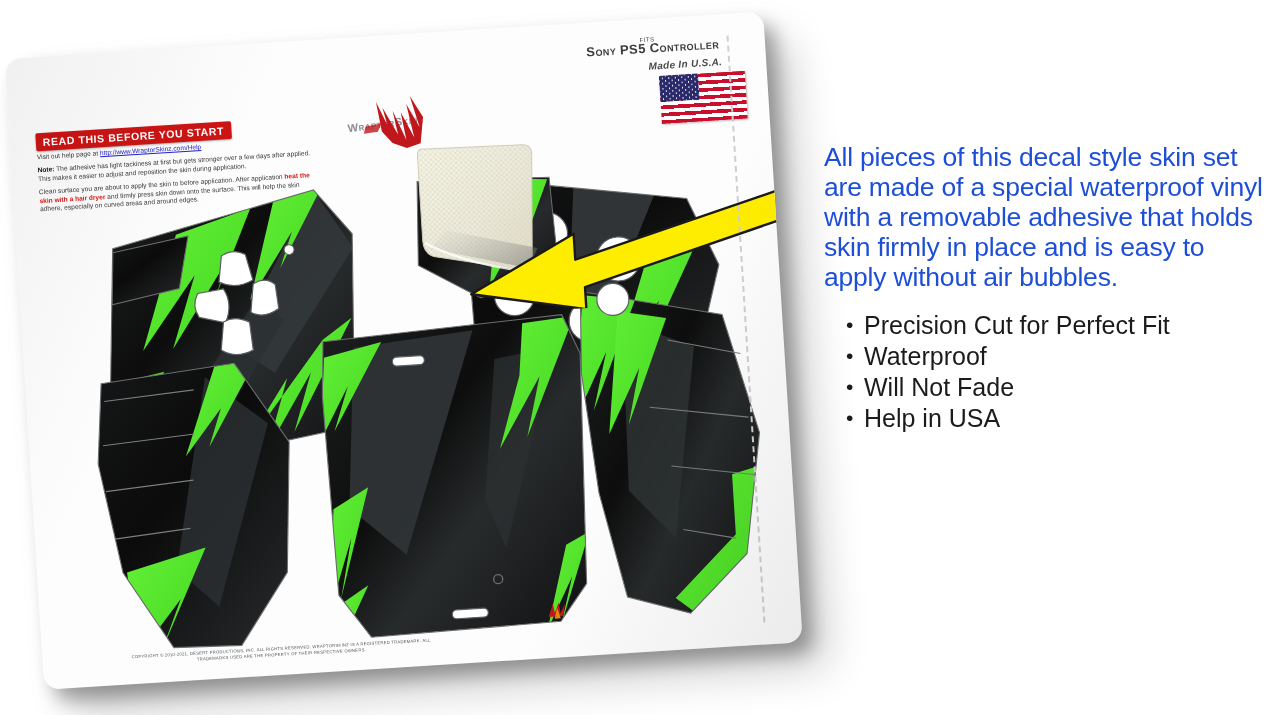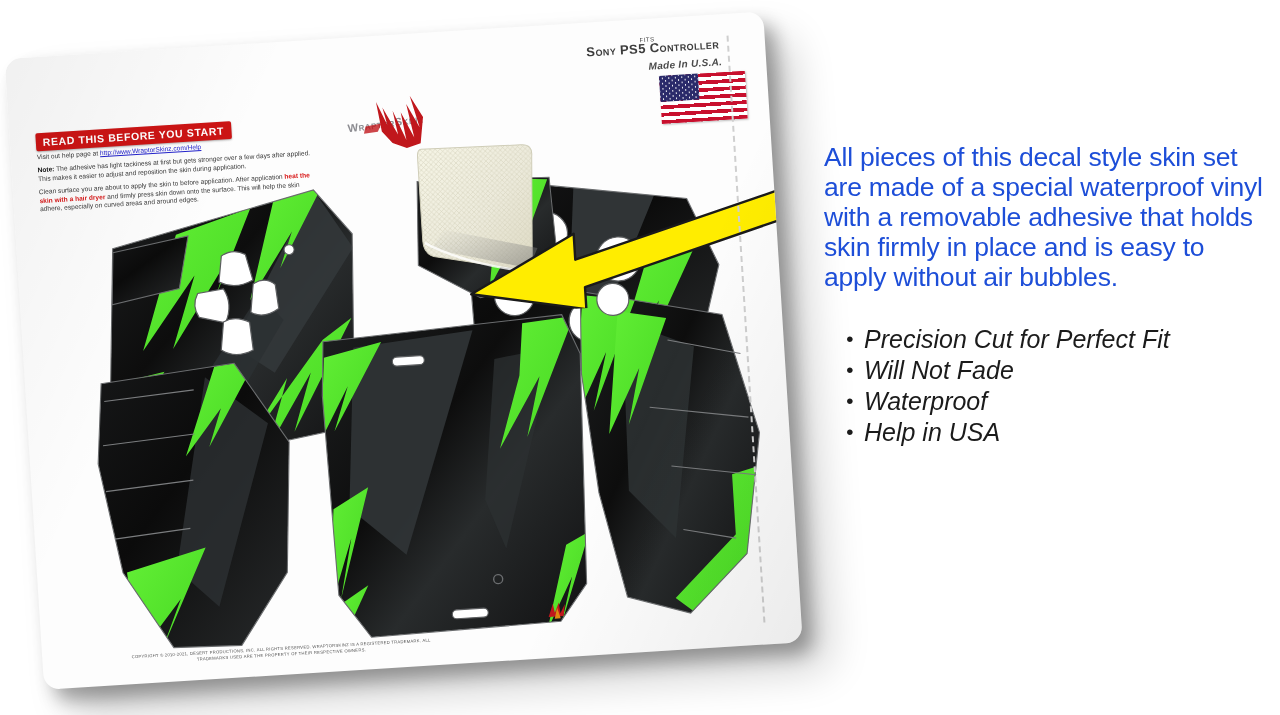--- a/index.html
+++ b/index.html
@@ -140,24 +140,23 @@
   #copy-col{
     position:absolute; left:824px; top:142px; width:448px;
   }
   #lede{
     font-size:26.5px;
     line-height:30px;
     color:#1d4ed8;
     letter-spacing:-.2px;
   }
   #bullets{
-    margin-top:32px;
+    margin-top:18px;
     margin-left:22px;
     list-style:none;
-    font-style:italic;
   }
   #bullets li{
     font-size:25px;
     line-height:31px;
     color:#1b1b1b;
     position:relative;
     padding-left:18px;
     white-space:nowrap;
   }
   #bullets li:before{
@@ -373,19 +372,19 @@
       <div class="copy">COPYRIGHT © 2010-2021, DESERT PRODUCTIONS, INC. ALL RIGHTS RESERVED. WRAPTORSKINZ IS A REGISTERED TRADEMARK. ALL TRADEMARKS USED ARE THE PROPERTY OF THEIR RESPECTIVE OWNERS.</div>
 
       <div class="perf"></div>
     </div>
   </div>
 
   <div id="copy-col">
     <div id="lede">All pieces of this decal style skin set are made of a special waterproof vinyl with a removable adhesive that holds skin firmly in place and is easy to apply without air bubbles.</div>
     <ul id="bullets">
       <li>Precision Cut for Perfect Fit</li>
+      <li>Waterproof</li>
       <li>Will Not Fade</li>
-      <li>Waterproof</li>
       <li>Help in USA</li>
     </ul>
   </div>
 
 </div>
 
 </body></html>

